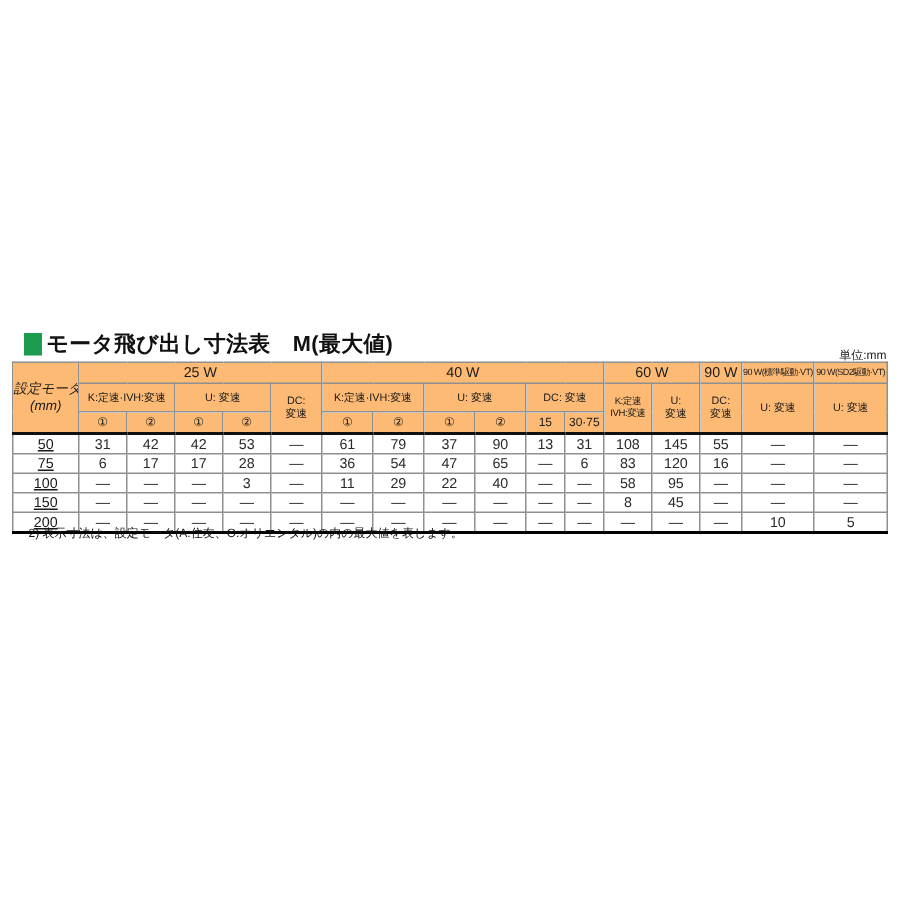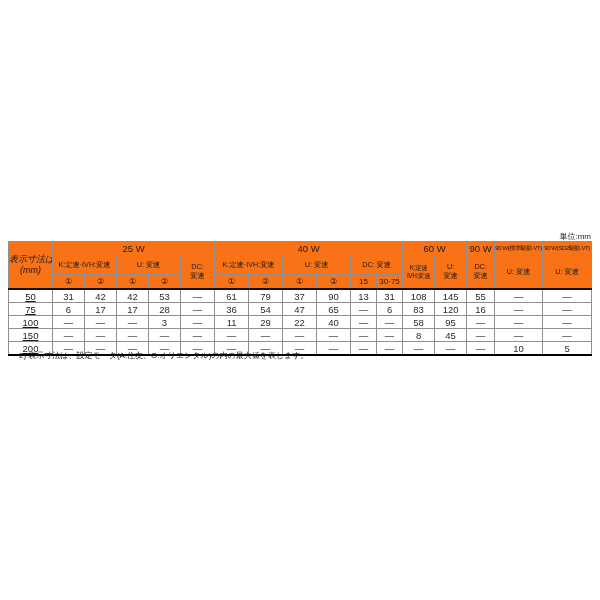--- a/index.html
+++ b/index.html
@@ -12,38 +12,42 @@
 
   .unit { position:absolute; top:231px; right:9px; font-size:8px; color:#222; }
 
   table.dim { position:absolute; top:241px; left:8px; width:584px;
     border-collapse:collapse; table-layout:fixed;
     border-top:1px solid #333; border-left:1px solid #555; border-right:1px solid #555;
     border-bottom:2px solid #000; }
   td { border:1px solid #8f8f8f; text-align:center; vertical-align:middle;
        padding:0; color:#1a1a1a; overflow:hidden; white-space:nowrap; }
   thead { border-bottom:2px solid #111; }
-  thead td { background:#f97316; }
+  thead td { background:#fdba74; }
   .r1 td { height:13px; font-size:9.5px; font-weight:normal; }
   .r1 td.tiny { font-size:6px; letter-spacing:-0.4px; }
   .r2 td { height:18px; font-size:7.2px; font-weight:normal; line-height:1.2; }
   .r2 td.micro { font-size:6.4px; letter-spacing:-0.3px; }
   .r3 td { height:13px; font-size:8px; font-weight:normal; border-bottom:2px solid #111; }
   td.corner { font-style:italic; font-size:9px; font-weight:normal; line-height:1.25; }
   tbody td { height:12px; font-size:9.5px; background:#fff; color:#2a2a2a; }
   tbody td.belt { color:#1a1a1a;text-decoration:underline; }
 
   .notes { position:absolute; top:351px; left:6px; font-size:8px; color:#111; line-height:10.5px; }
   .note2 { margin-left:13px; }
 </style>
 </head>
 <body>
 
 <div class="page">
 
+  <div class="title-row">
+    <span class="title-sq"></span>
+    <span class="title-text">モータ飛び出し寸法表　M(最大値)</span>
+  </div>
 
   <div class="unit">単位:mm</div>
 
   <table class="dim">
     <colgroup>
       <col style="width:44px">
         <col style="width:32px">
         <col style="width:32px">
         <col style="width:32px">
       <col style="width:32px">
@@ -56,21 +60,21 @@
         <col style="width:26px">
       <col style="width:32px">
         <col style="width:32px">
         <col style="width:28px">
         <col style="width:48px">
       <col style="width:49px">
     </colgroup>
     <thead>
       <tr class="r1">
         <td class="corner" rowspan="3">
-          <div>表示寸法は</div>
+          <div>設定モータ</div>
           <div>(mm)</div>
         </td>
         <td colspan="5">25 W</td>
         <td colspan="6">40 W</td>
         <td colspan="2">60 W</td>
         <td>90 W</td>
         <td class="tiny">90 W(標準駆動·VT)</td>
         <td class="tiny">90 W(SD2駆動·VT)</td>
       </tr>
       <tr class="r2">

